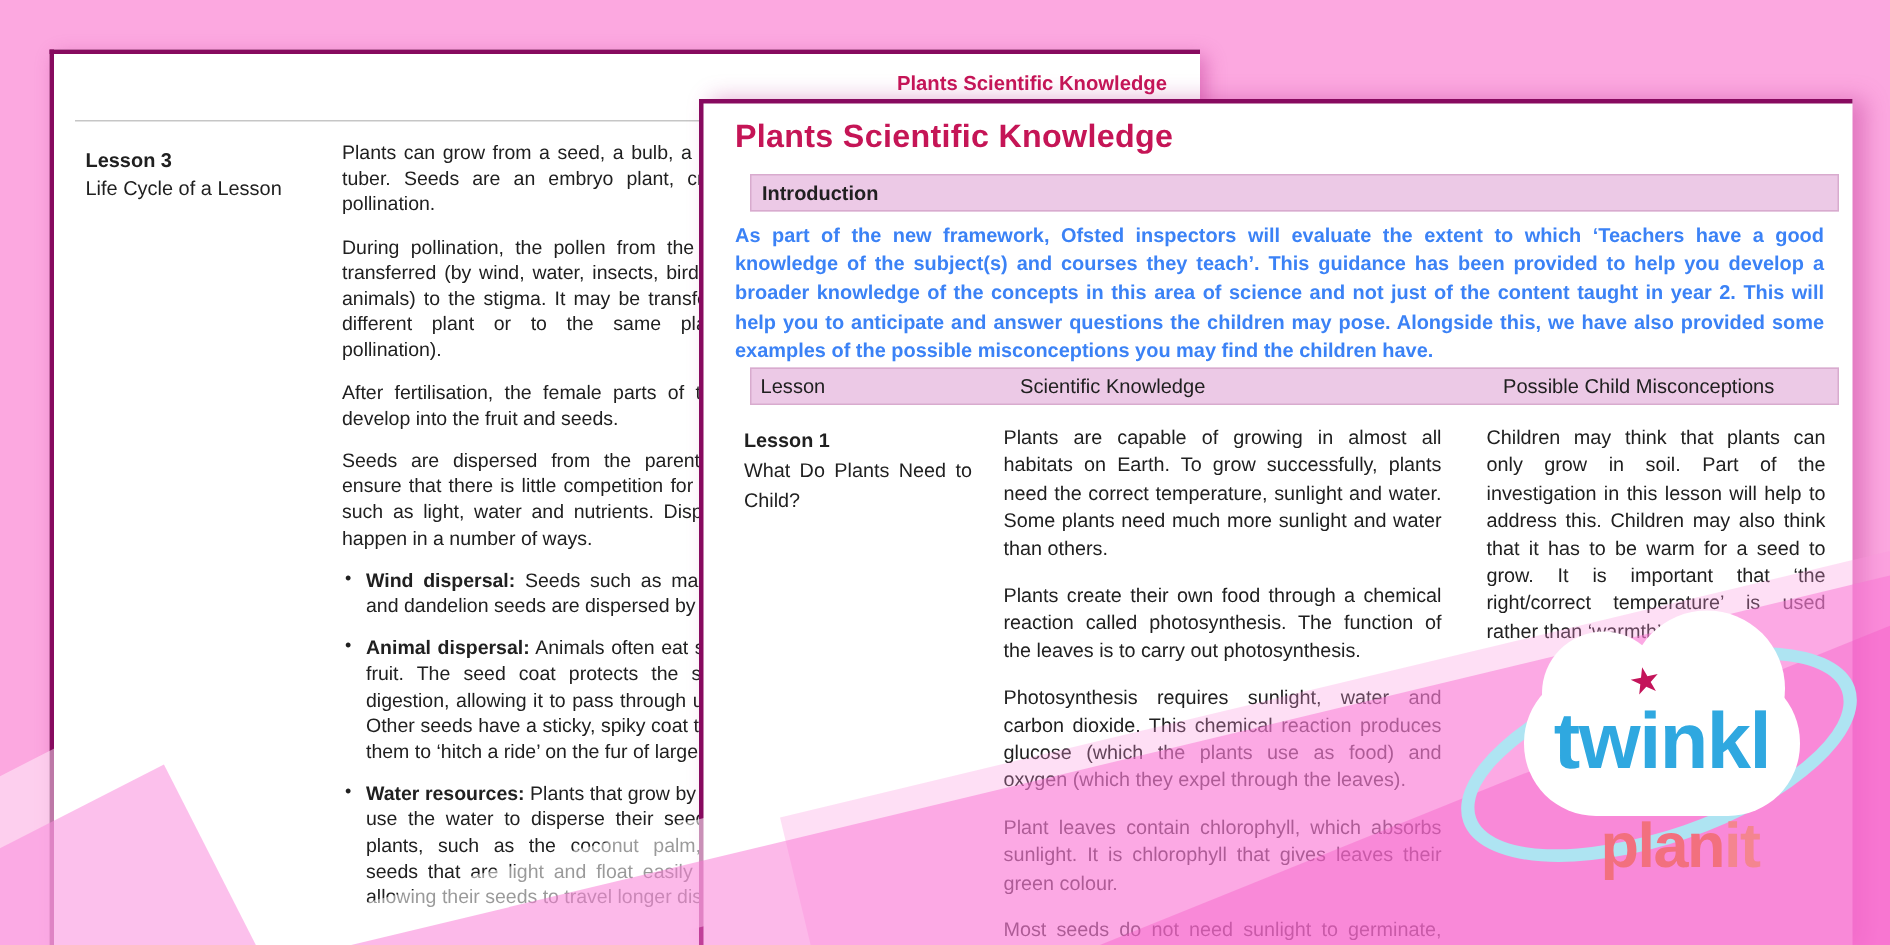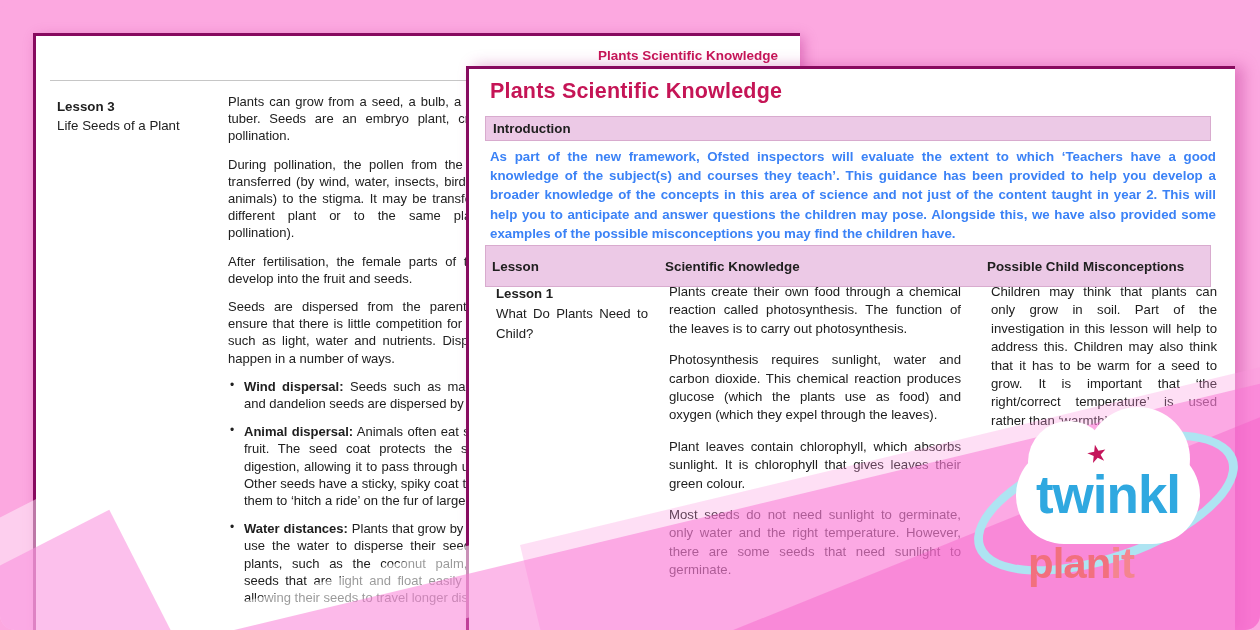--- a/index.html
+++ b/index.html
@@ -2,21 +2,21 @@
 <html><head>
 <meta charset="utf-8">
 <style>
   html,body{margin:0;padding:0;}
   body{
     width:1260px;height:630px;overflow:hidden;
     background:#FCA8E0;
     font-family:"Liberation Sans", sans-serif;
     -webkit-font-smoothing:antialiased;
   }
-  .canvas{position:relative;width:1260px;height:630px;overflow:hidden;background:#FCA8E0;border-radius:15px;}
+  .canvas{position:relative;width:1260px;height:630px;overflow:hidden;background:#FCA8E0;}
 
   
   .page{
     position:absolute;background:#ffffff;box-sizing:border-box;
     border-top:3px solid #870A5F;border-left:3px solid #870A5F;
     box-shadow:4px 4px 12px rgba(186,44,143,0.45);
     overflow:hidden;z-index:1;color:#202020;
   }
   .back-page{left:33px;top:33px;width:767px;height:600px;}
   .front-page{left:466px;top:66px;width:769px;height:567px;z-index:2;
@@ -28,24 +28,24 @@
   .bp-label{position:absolute;top:61px;left:21px;width:165px;font-size:13.3px;line-height:19px;}
   .bp-label .bold{font-weight:700;}
   .bp-text{position:absolute;top:57px;left:192px;width:296px;font-size:13px;line-height:17.2px;text-align:justify;}
   .bp-text p{margin:0 0 11px 0;}
   .bullet{position:relative;padding-left:16px;margin:0 0 11px 0;}
   .bullet::before{content:"•";position:absolute;left:2px;top:-1px;font-size:12px;}
   .blabel{font-weight:700;}
 
   
   .fp-title{position:absolute;top:10px;left:21px;font-size:21.5px;font-weight:700;color:#C51556;letter-spacing:.2px;}
-  .bar{position:absolute;left:16px;width:726px;background:#ECC9E6;border:1px solid #D8ABCE;box-sizing:border-box;}
+  .bar{position:absolute;left:31px;width:726px;background:#ECC9E6;border:1px solid #D8ABCE;box-sizing:border-box;}
   .fp-introbar{top:47px;height:25px;line-height:23px;font-size:13.3px;font-weight:700;padding-left:7px;}
   .fp-introtext{position:absolute;top:78px;left:21px;width:726px;font-size:13.3px;font-weight:700;line-height:19.2px;text-align:justify;color:#3b82f6;}
-  .fp-thead{top:176px;height:42px;display:flex;align-items:center;font-size:13.4px;font-weight:700;}
+  .fp-thead{top:176px;height:25px;display:flex;align-items:center;font-size:13.4px;font-weight:400;}
   .th1{width:179px;padding-left:6px;box-sizing:border-box;}
   .th2{width:322px;}
   .th3{flex:1;}
   .fp-row{position:absolute;top:214px;left:21px;width:726px;font-size:13.2px;line-height:18.4px;}
   .rc1{position:absolute;left:6px;top:1px;width:152px;line-height:20px;text-align:justify;}
   .rc1 .bold{font-weight:700;}
   .rc2{position:absolute;left:179px;top:0;width:292px;text-align:justify;}
   .rc3{position:absolute;left:501px;top:0;width:226px;text-align:justify;}
   .rc2 p, .rc3 p{margin:0 0 13px 0;}
 
@@ -59,44 +59,44 @@
   .wave-corner-pink{left:-60px;top:596px;width:190px;height:260px;background:rgba(250,140,220,0.55);transform:rotate(-27deg);}
 
   
   .logo{position:absolute;left:0;top:0;z-index:10;pointer-events:none;}
   .ring{position:absolute;left:968px;top:444px;width:258px;height:100px;border:9px solid #AEE4F2;border-radius:50%;transform:rotate(-19deg);}
   .cloud{position:absolute;left:1016px;top:447px;width:184px;height:97px;background:#ffffff;border-radius:48px;}
   .cloud::before{content:"";position:absolute;left:12px;top:-26px;width:82px;height:82px;background:#ffffff;border-radius:50%;}
   .cloud::after{content:"";position:absolute;left:70px;top:-40px;width:104px;height:104px;background:#ffffff;border-radius:50%;}
   .star{position:absolute;left:1086px;top:440px;font-size:24px;color:#C4145A;transform:rotate(-12deg);z-index:12;}
   .brand{position:absolute;left:1016px;top:464px;width:184px;text-align:center;font-size:53px;font-weight:700;color:#2FA8E0;letter-spacing:-1px;z-index:11;}
-  .planit{position:absolute;left:1028px;top:540px;width:184px;font-size:42px;font-weight:700;letter-spacing:-1px;z-index:11;}
+  .planit{position:absolute;left:1028px;top:540px;width:184px;text-align:center;font-size:42px;font-weight:700;letter-spacing:-1px;z-index:11;}
   .plan{color:#F2707E;}
   .it{color:#F4858F;}
 </style>
 </head>
 <body>
 
 <div class="canvas">
 
   <div class="page back-page">
     <div class="bp-header">Plants Scientific Knowledge</div>
     <div class="bp-rule"></div>
     <div class="bp-label">
       <div class="bold">Lesson 3</div>
-      <div>Life Seeds of a Plant</div>
+      <div>Life Cycle of a Lesson</div>
     </div>
     <div class="bp-text">
       <p>Plants can grow from a seed, a bulb, a corm or a tuber. Seeds are an embryo plant, created by pollination.</p>
       <p>During pollination, the pollen from the anther is transferred (by wind, water, insects, birds or other animals) to the stigma. It may be transferred to a different plant or to the same plant (self-pollination).</p>
       <p>After fertilisation, the female parts of the flower develop into the fruit and seeds.</p>
       <p>Seeds are dispersed from the parent plant to ensure that there is little competition for resources such as light, water and nutrients. Dispersal can happen in a number of ways.</p>
       <div class="bullet"><span class="blabel">Wind dispersal:</span><span> Seeds such as maple seeds and dandelion seeds are dispersed by the wind.</span></div>
       <div class="bullet"><span class="blabel">Animal dispersal:</span><span> Animals often eat seeds and fruit. The seed coat protects the seed from digestion, allowing it to pass through unharmed. Other seeds have a sticky, spiky coat that allows them to ‘hitch a ride’ on the fur of larger animals.</span></div>
-      <div class="bullet"><span class="blabel">Water distances:</span><span> Plants that grow by water can use the water to disperse their seeds. These plants, such as the coconut palm, produce seeds that are light and float easily on water, allowing their seeds to travel longer distances.</span></div>
+      <div class="bullet"><span class="blabel">Water resources:</span><span> Plants that grow by water can use the water to disperse their seeds. These plants, such as the coconut palm, produce seeds that are light and float easily on water, allowing their seeds to travel longer distances.</span></div>
     </div>
   </div>
 
   <div class="page front-page">
     <div class="fp-title">Plants Scientific Knowledge</div>
     <div class="bar fp-introbar">
       <span>Introduction</span>
     </div>
     <div class="fp-introtext">As part of the new framework, Ofsted inspectors will evaluate the extent to which ‘Teachers have a good knowledge of the subject(s) and courses they teach’. This guidance has been provided to help you develop a broader knowledge of the concepts in this area of science and not just of the content taught in year 2. This will help you to anticipate and answer questions the children may pose. Alongside this, we have also provided some examples of the possible misconceptions you may find the children have.</div>
 
@@ -105,20 +105,21 @@
       <div class="th2">Scientific Knowledge</div>
       <div class="th3">Possible Child Misconceptions</div>
     </div>
 
     <div class="fp-row">
       <div class="rc1">
         <div class="bold">Lesson 1</div>
         <div>What Do Plants Need to Child?</div>
       </div>
       <div class="rc2">
+        <p>Plants are capable of growing in almost all habitats on Earth. To grow successfully, plants need the correct temperature, sunlight and water. Some plants need much more sunlight and water than others.</p>
         <p>Plants create their own food through a chemical reaction called photosynthesis. The function of the leaves is to carry out photosynthesis.</p>
         <p>Photosynthesis requires sunlight, water and carbon dioxide. This chemical reaction produces glucose (which the plants use as food) and oxygen (which they expel through the leaves).</p>
         <p>Plant leaves contain chlorophyll, which absorbs sunlight. It is chlorophyll that gives leaves their green colour.</p>
         <p>Most seeds do not need sunlight to germinate, only water and the right temperature. However, there are some seeds that need sunlight to germinate.</p>
       </div>
       <div class="rc3">
         <p>Children may think that plants can only grow in soil. Part of the investigation in this lesson will help to address this. Children may also think that it has to be warm for a seed to grow. It is important that ‘the right/correct temperature’ is used rather than ‘warmth’.</p>
       </div>
     </div>
   </div>

